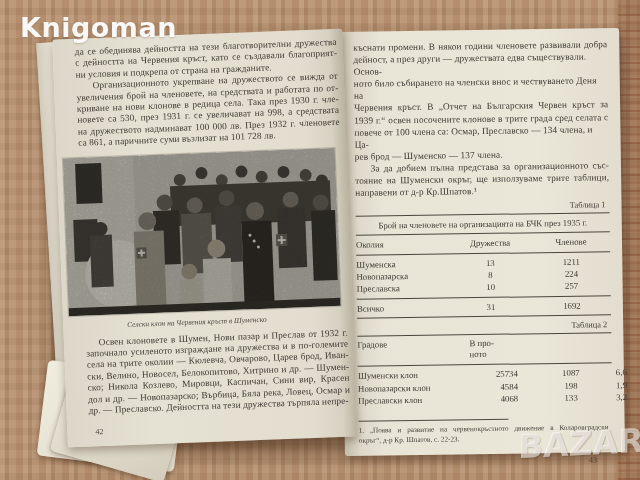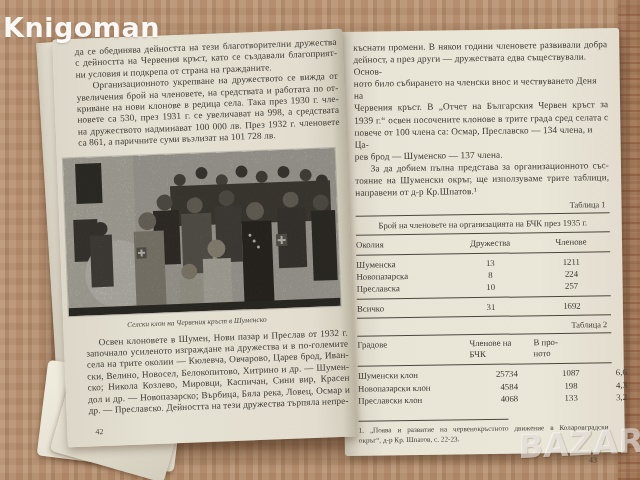--- a/index.html
+++ b/index.html
@@ -45,21 +45,21 @@
   .t1g{display:grid;grid-template-columns:1fr 84px 78px;font-size:8.8px;line-height:12.4px;}
   .t1g .cc{text-align:center;}
   .t2g{display:grid;grid-template-columns:112px 64px 74px 1fr;font-size:8.8px;line-height:12.4px;}
   .t2g .hc{white-space:pre-line;line-height:10.5px;padding-bottom:2px;}
   .t2g .num1{text-align:right;padding-right:16px;}
   .t2g .num2{text-align:center;}
   .t2g .num3{padding-left:8px;}
   .foot-rule{border-top:1px solid #4c473e;width:150px;margin-top:14px;}
   .footnote{font-size:7.2px;line-height:9.6px;margin-top:5px;width:250px;color:#46423b;}
   
-  .wm-seller{position:absolute;left:3px;top:12px;z-index:6;font-family:"DejaVu Sans","Liberation Sans",sans-serif;
+  .wm-seller{position:absolute;left:20px;top:12px;z-index:6;font-family:"DejaVu Sans","Liberation Sans",sans-serif;
     font-weight:bold;font-size:27px;color:rgba(255,255,255,0.95);letter-spacing:0.5px;text-shadow:0 1px 2px rgba(90,60,30,0.25);}
   .wm-market{position:absolute;left:518px;top:424px;z-index:6;font-family:"DejaVu Sans","Liberation Sans",sans-serif;
     font-weight:bold;font-size:33px;color:rgba(255,255,255,0.55);letter-spacing:0px;transform:rotate(-3deg) skewX(-4deg);
     text-shadow:1px 1px 1px rgba(80,50,25,0.25);}
 </style>
 </head>
 <body>
 
 <div class="scene">
   <div class="book-shadow"></div>
@@ -203,37 +203,35 @@
         <div class="cc">1692</div>
       </div>
       <div class="rule"></div>
     </div>
 
     <div class="tlabel">Таблица 2</div>
     <div>
       <div class="rule"></div>
       <div class="t2g">
         <div class="hc">Градове</div>
-        <div class="hc">Членове на
-БЧК</div>
         <div class="hc">В про-
 ното</div>
       </div>
       <div class="rule"></div>
       <div class="t2g">
         <div>Шуменски клон</div>
         <div class="num1">25734</div>
         <div class="num2">1087</div>
         <div class="num3">6,6</div>
       </div>
       <div class="t2g">
         <div>Новопазарски клон</div>
         <div class="num1">4584</div>
         <div class="num2">198</div>
-        <div class="num3">4,3</div>
+        <div class="num3">1,9</div>
       </div>
       <div class="t2g">
         <div>Преславски клон</div>
         <div class="num1">4068</div>
         <div class="num2">133</div>
         <div class="num3">3,2</div>
       </div>
     </div>
 
     <div class="foot-rule"></div>

